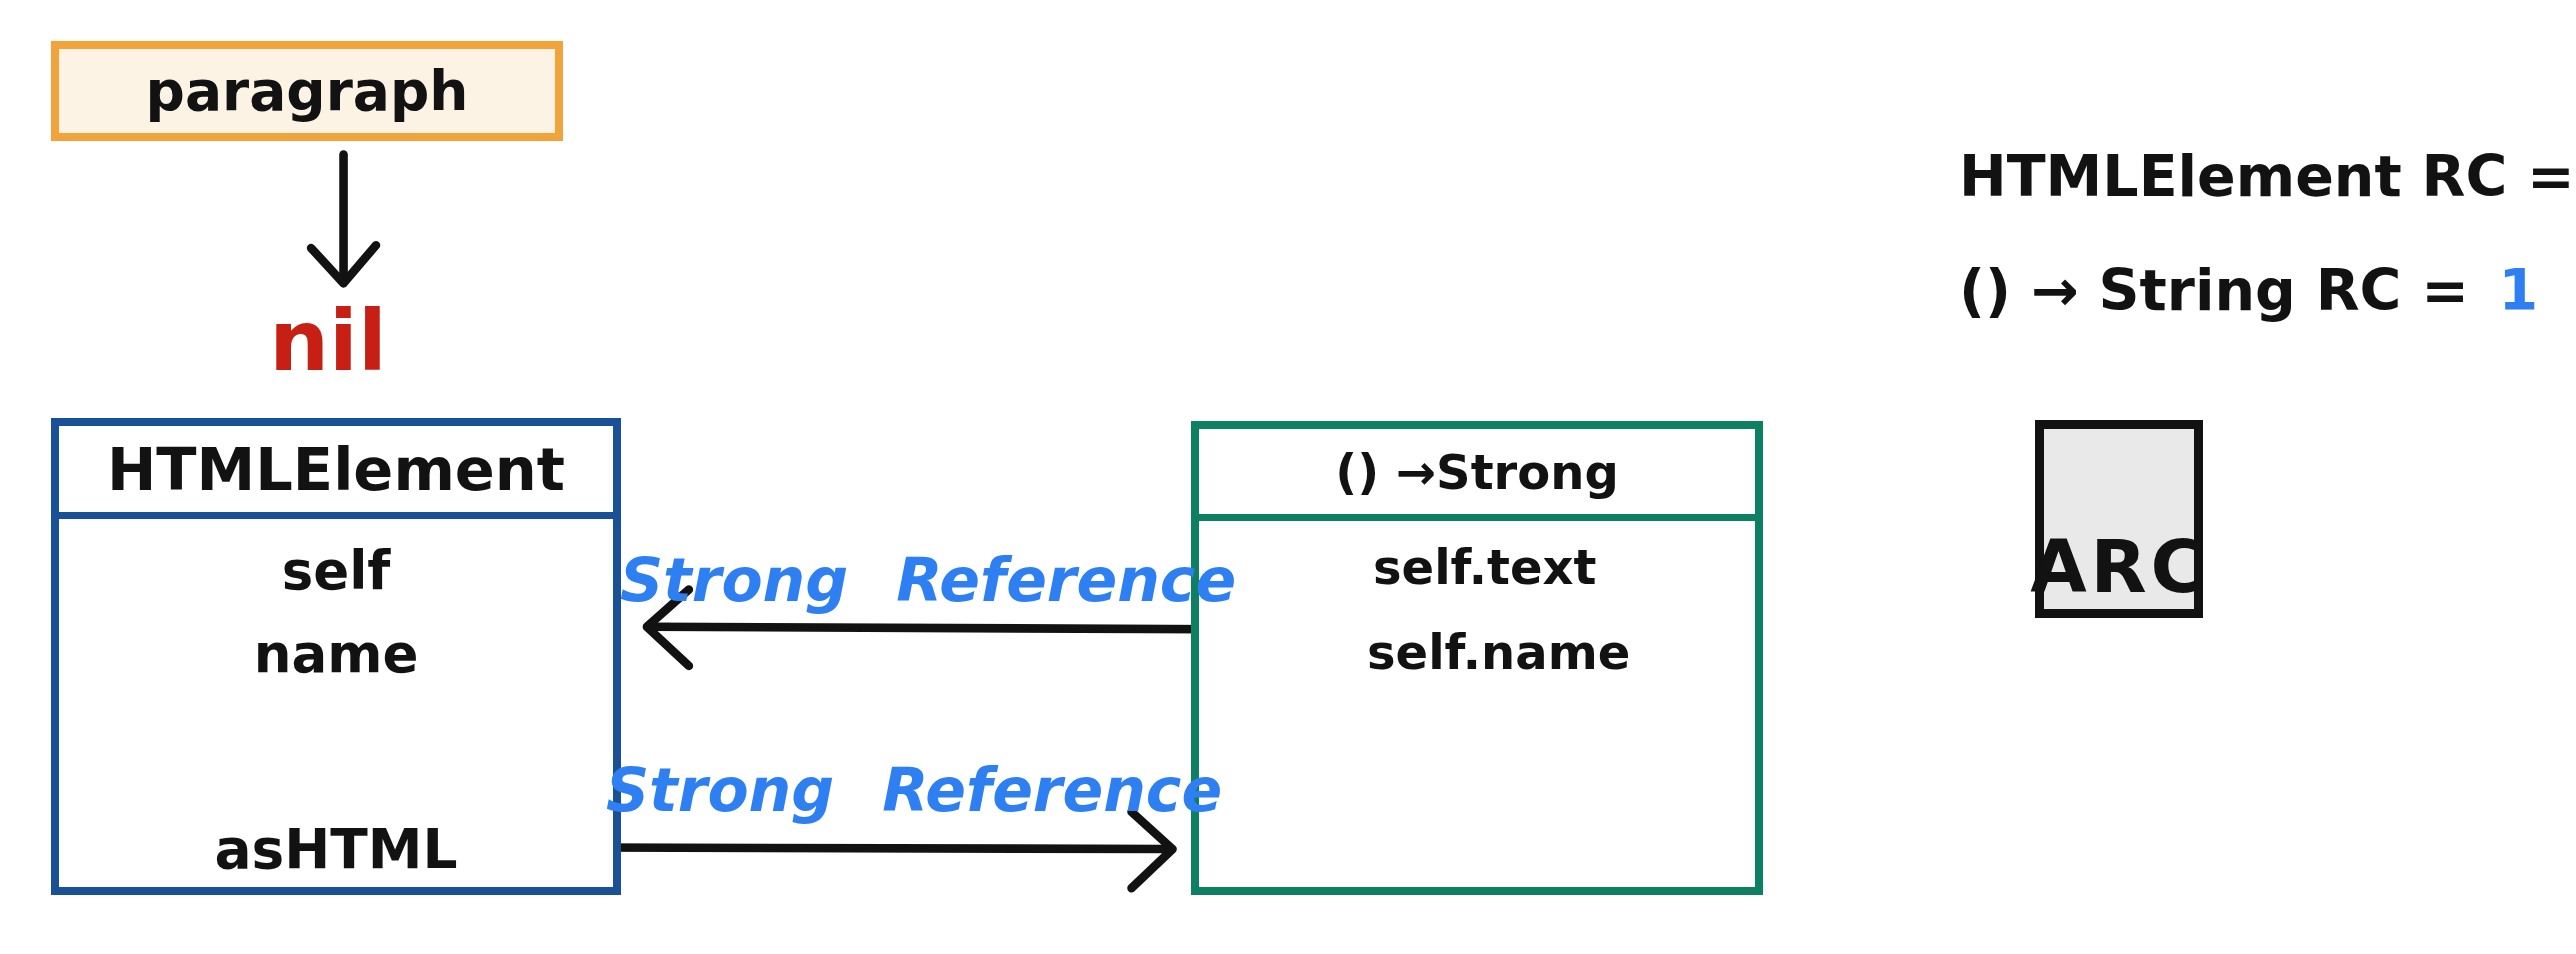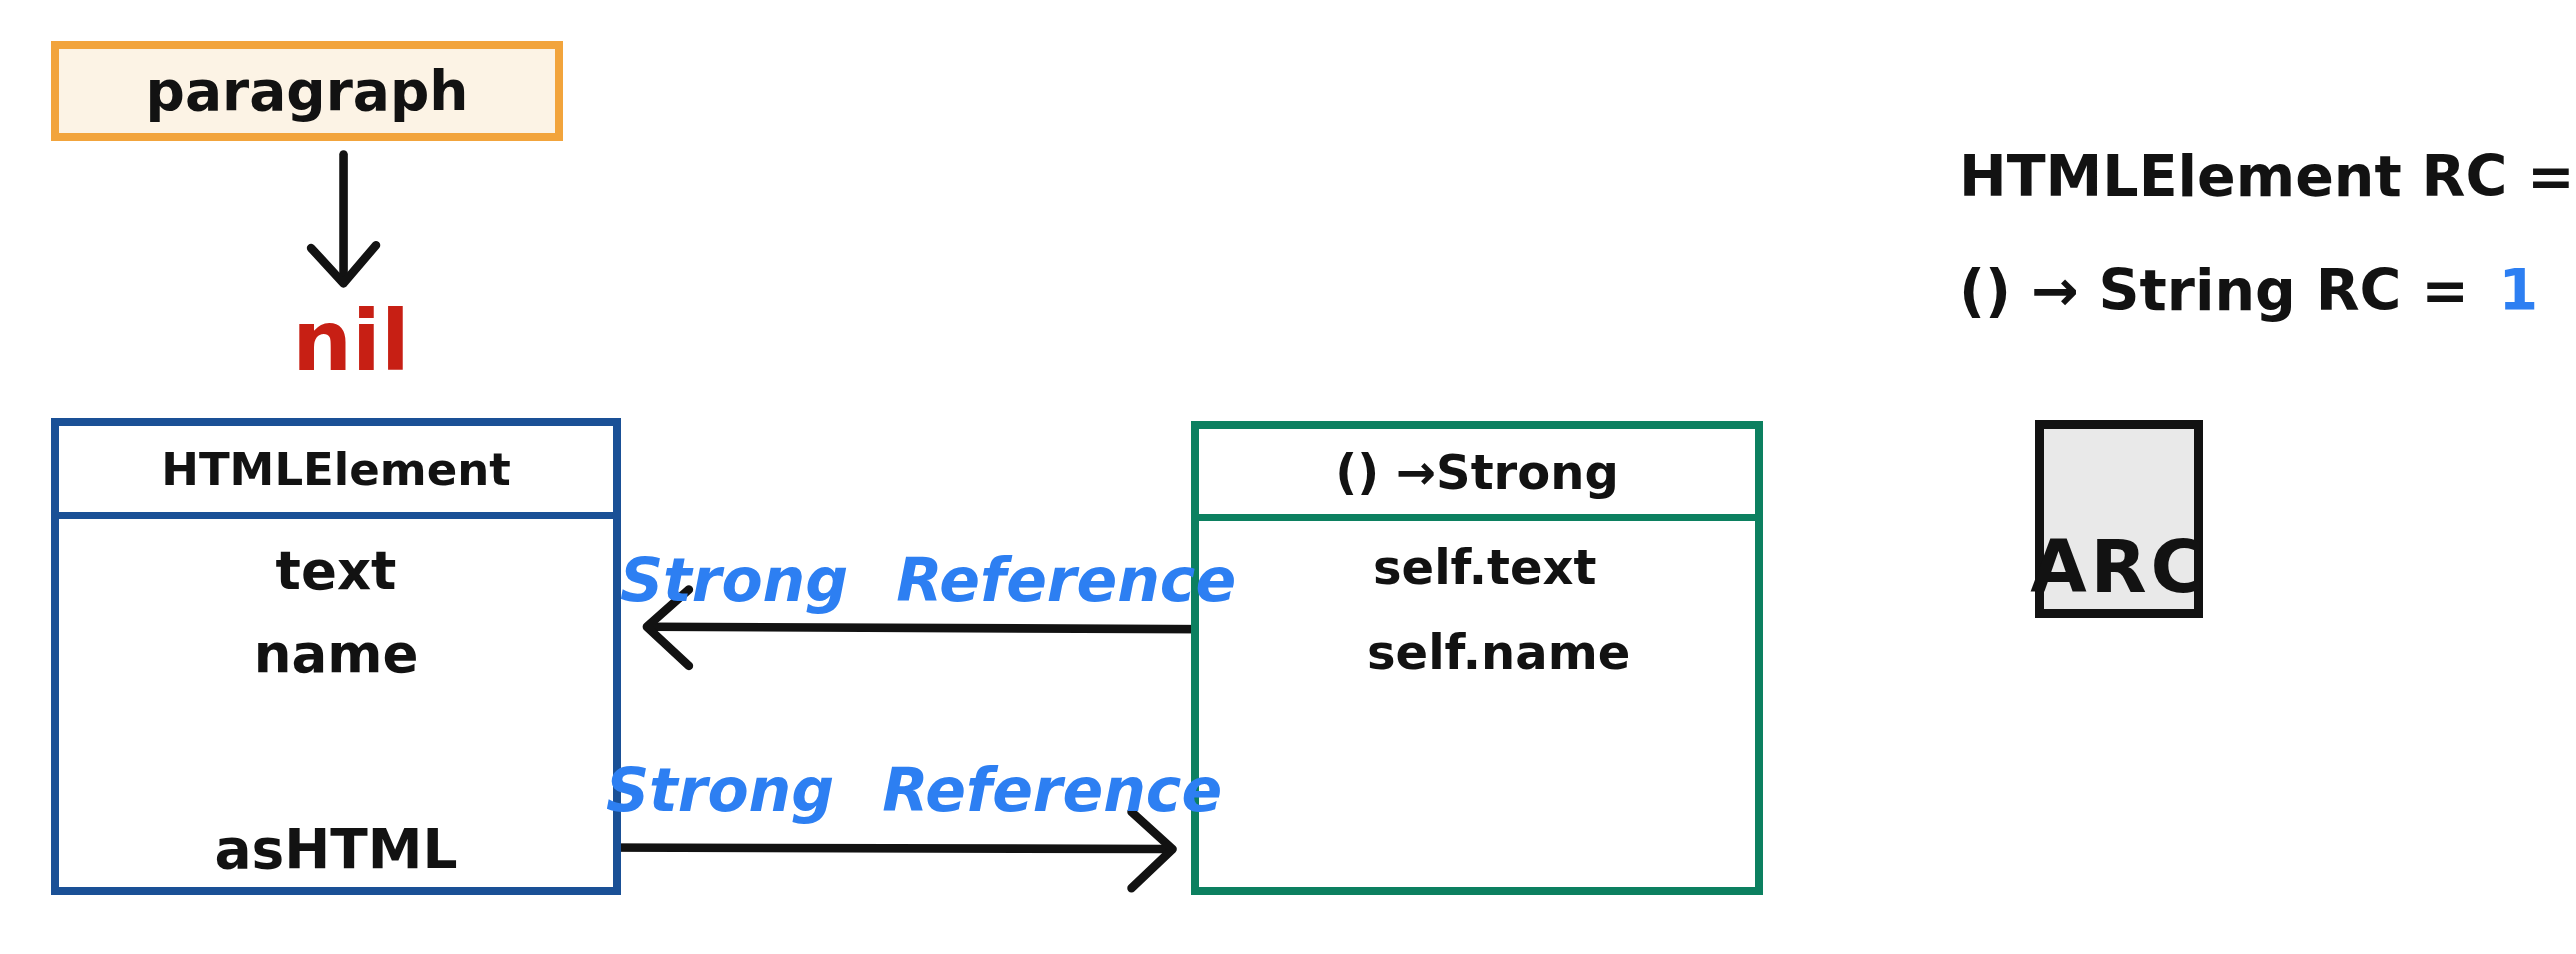--- a/index.html
+++ b/index.html
@@ -12,32 +12,32 @@
   
   .paragraph-box {
     left:51px; top:41px; width:512px; height:100px;
     border:8.6px solid var(--orange-border); background:var(--cream-fill);
     display:flex; align-items:center; justify-content:center;
   }
   .paragraph-box .label { font-size:55px; font-weight:bold; color:var(--ink); }
 
   
   .nil-label {
-    left:351px; top:341px; transform:translate(-50%,-50%);
+    left:328px; top:341px; transform:translate(-50%,-50%);
     color:var(--red-text); font-size:84px; font-weight:bold;
   }
 
   
   .entity { border-style:solid; border-width:8.6px; background:#ffffff; }
   .entity .header {
     display:flex; align-items:center; justify-content:center;
     font-weight:bold; color:var(--ink);
   }
   .html-box { left:51px; top:418px; width:570px; height:477px; border-color:var(--blue-border); }
-  .html-box .header { height:86px; border-bottom:7.6px solid var(--blue-border); font-size:45px; }
+  .html-box .header { height:86px; border-bottom:7.6px solid var(--blue-border); font-size:59px; }
   .closure-box { left:1191px; top:421px; width:572px; height:474px; border-color:var(--green-border); }
   .closure-box .header { height:85px; border-bottom:7.6px solid var(--green-border); font-size:48px; }
 
   .row {
     position:absolute; transform:translateY(-50%);
     font-weight:bold; color:var(--ink); white-space:nowrap;
   }
   .row.centered { left:0; width:100%; text-align:center; }
   .f-text   { top:144px; font-size:53px; }
   .f-name   { top:227px; font-size:53px; }
@@ -97,21 +97,21 @@
   <div class="paragraph-box abs">
     <span class="label">paragraph</span>
   </div>
 
   <span class="nil-label abs">nil</span>
 
   <div class="entity html-box abs">
     <div class="header">
       <span>HTMLElement</span>
     </div>
-    <span class="row centered f-text">text</span>
+    <span class="row centered f-text">self</span>
     <span class="row centered f-name">name</span>
     <span class="row centered f-ashtml">asHTML</span>
   </div>
 
   <div class="entity closure-box abs">
     <div class="header">
       <span>() →Strong</span>
     </div>
     <span class="row c-name">self.name</span>
     <span class="row c-text">self.text</span>

